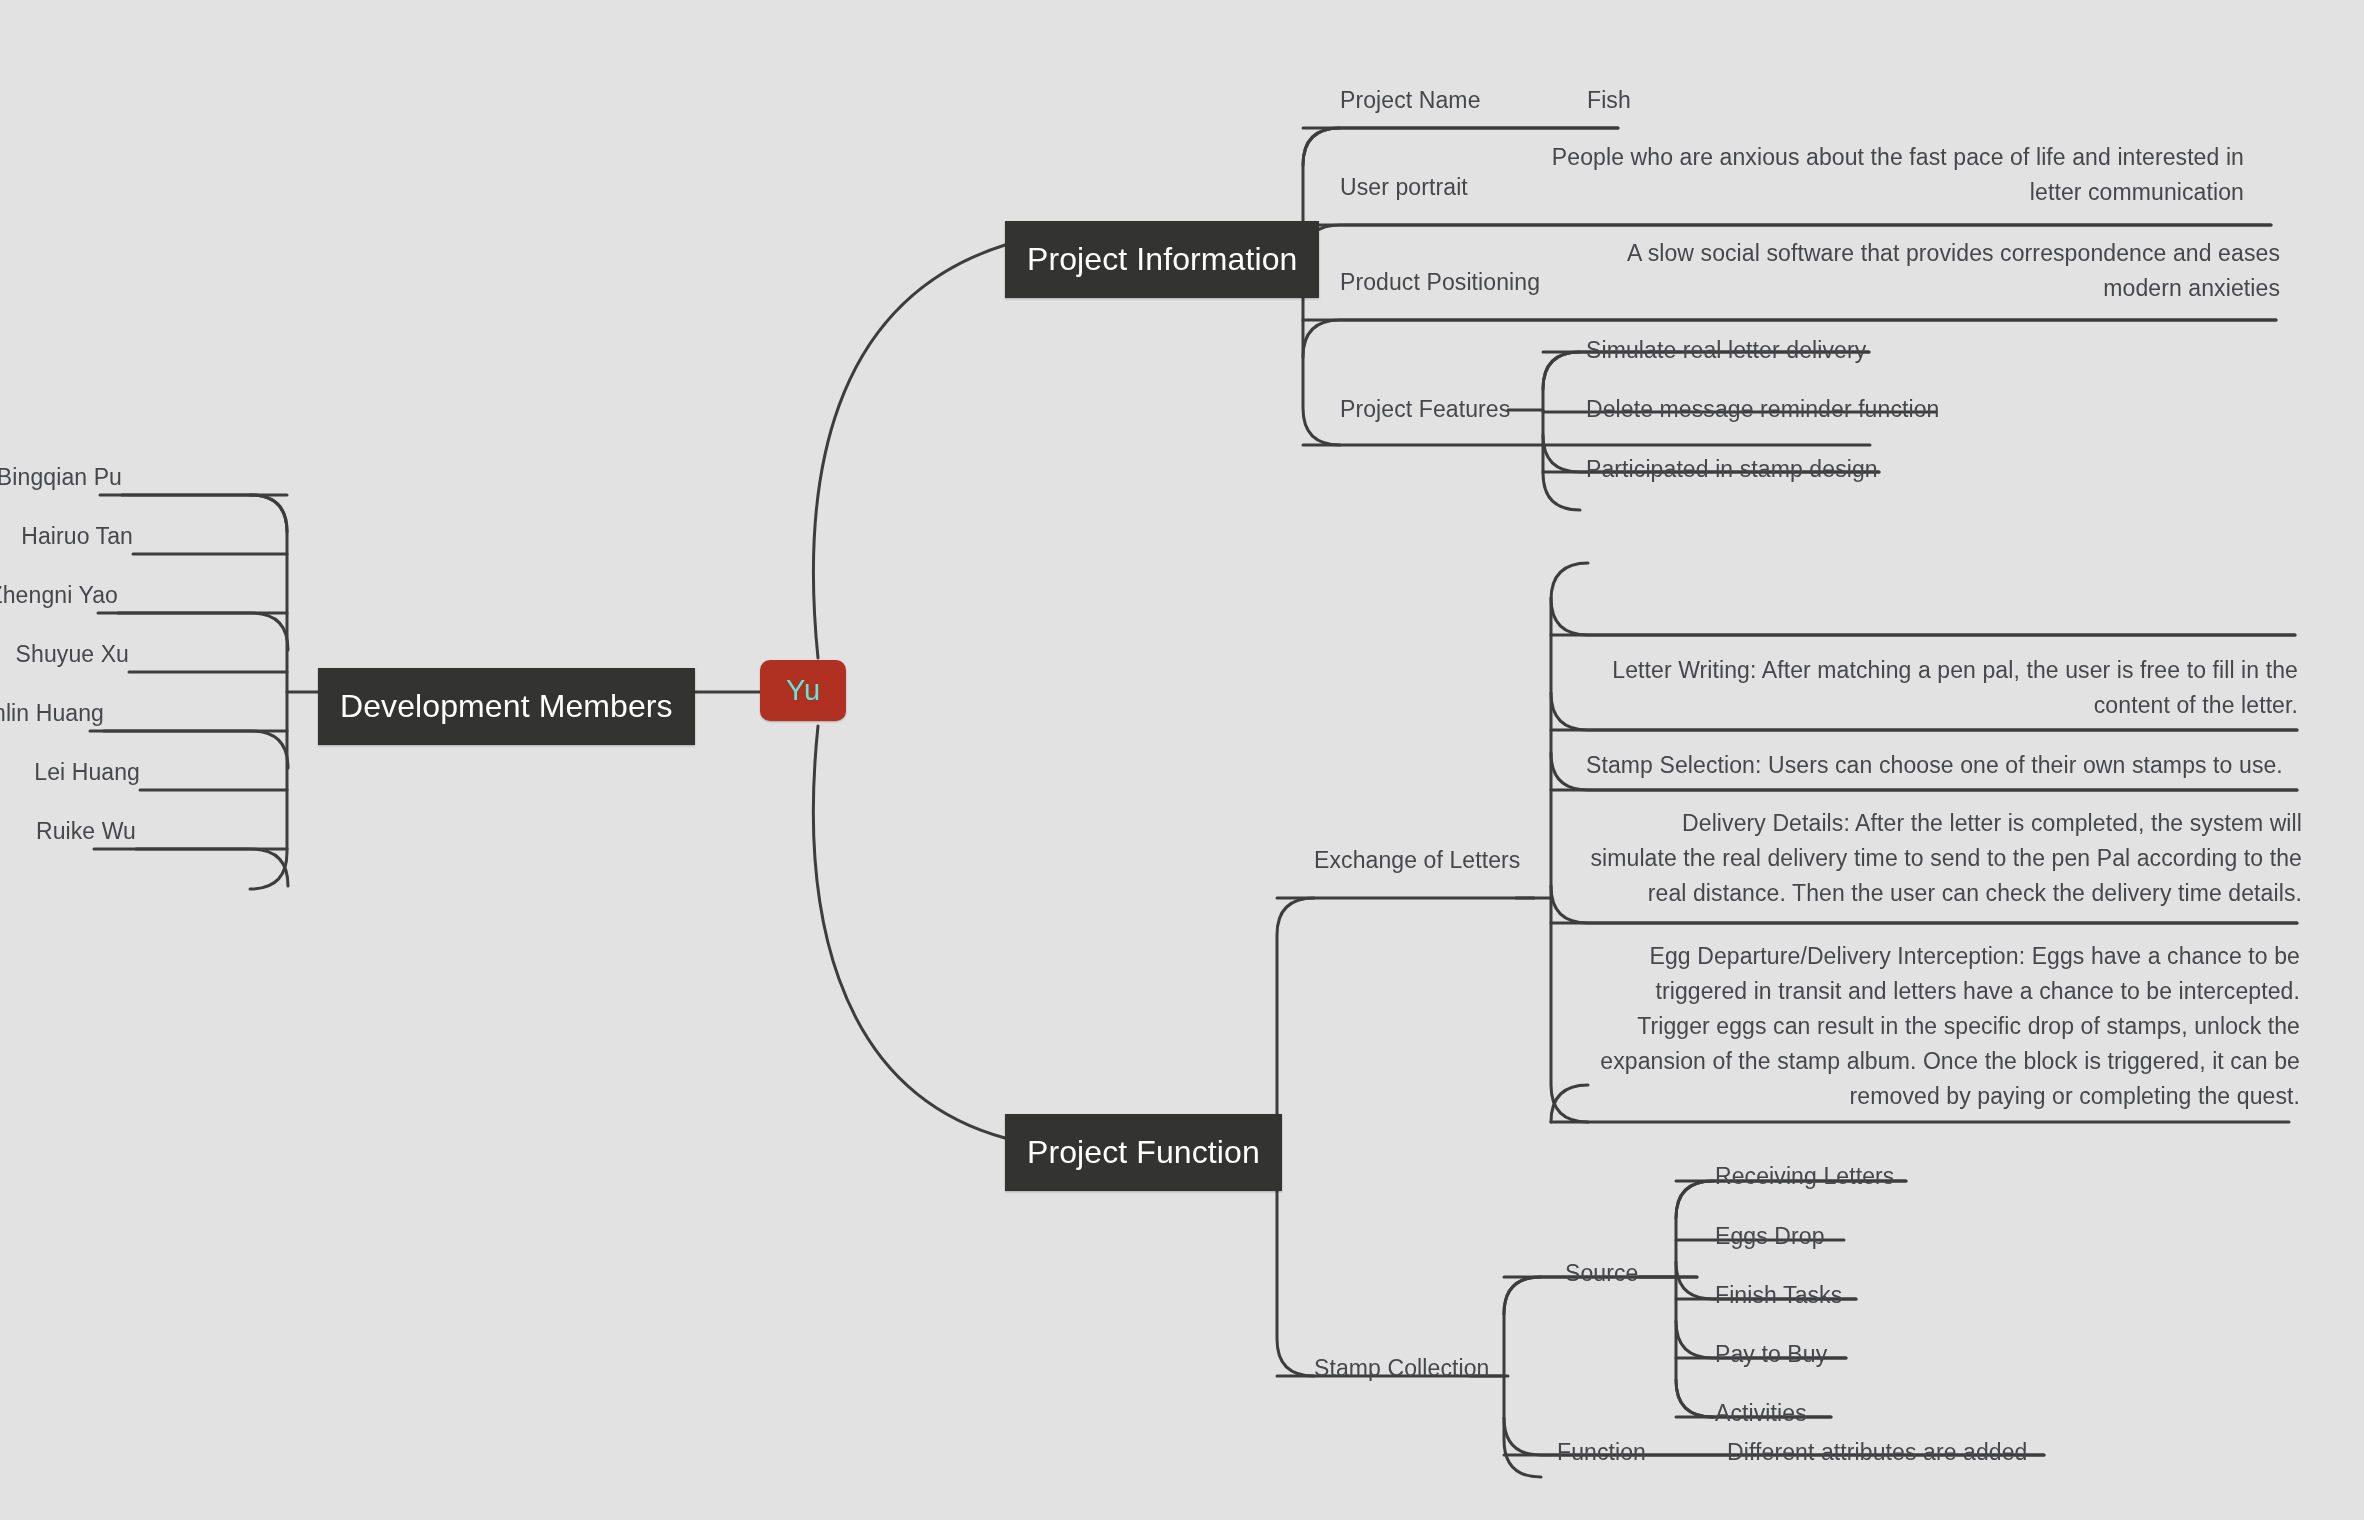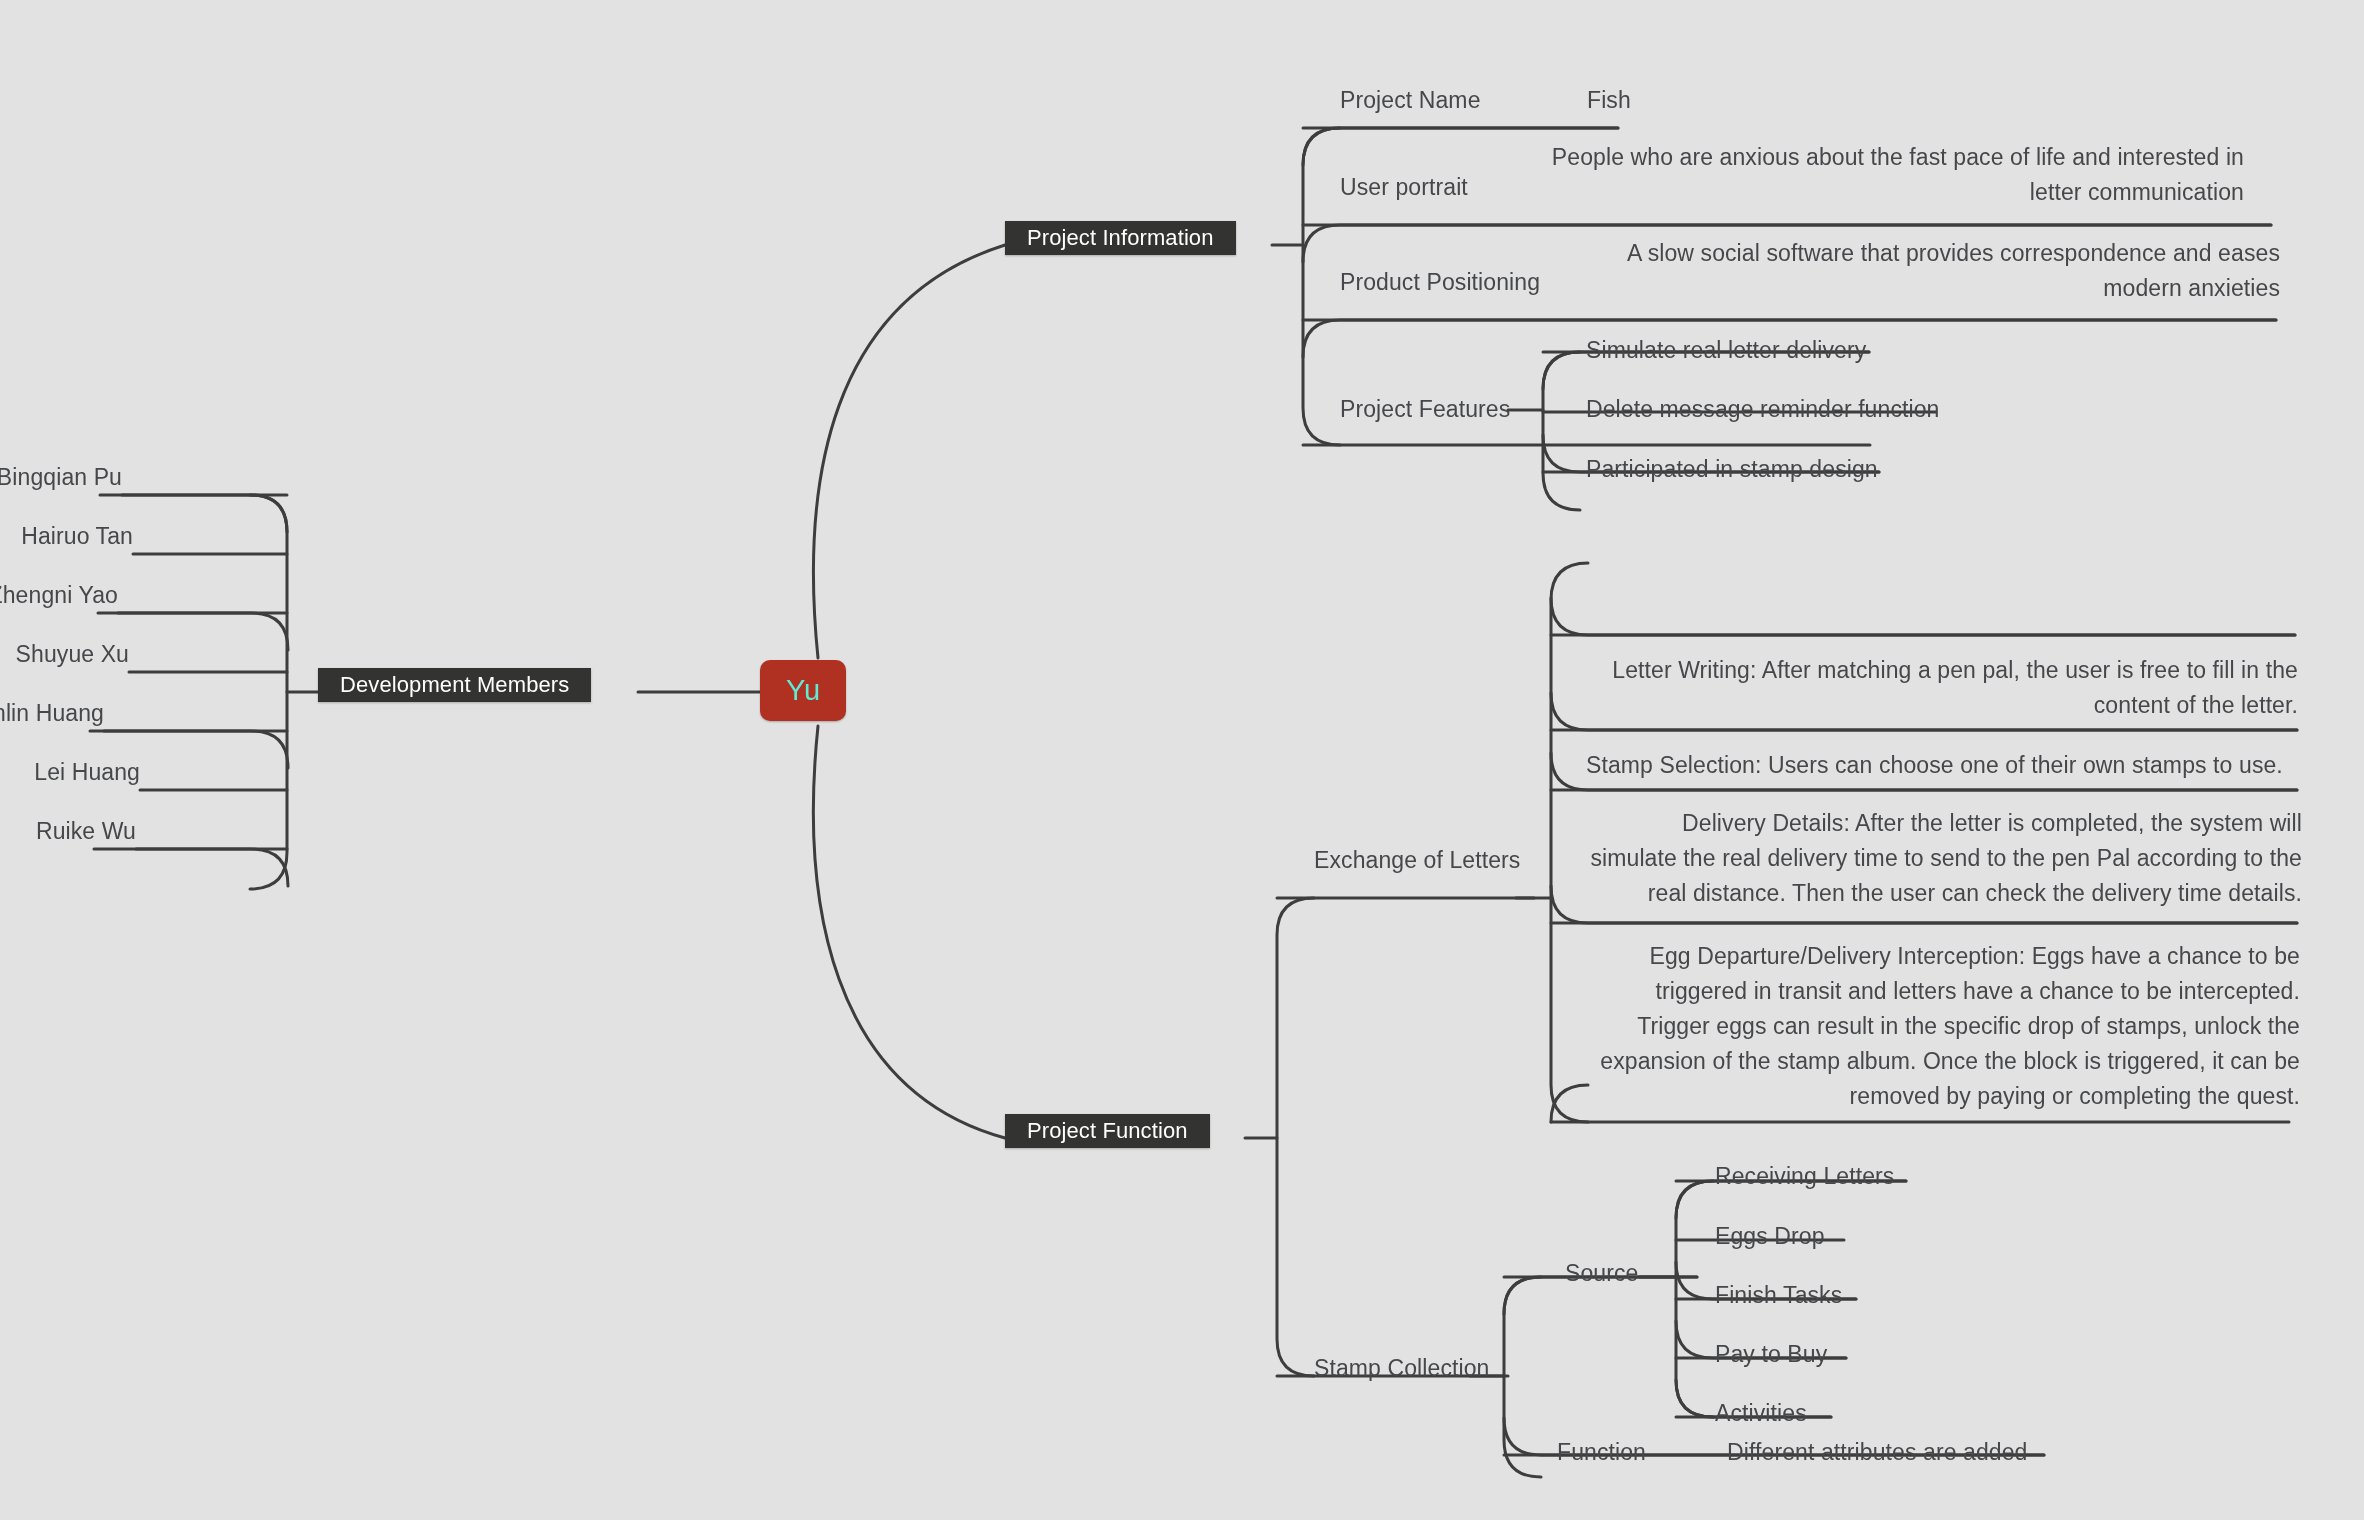--- a/index.html
+++ b/index.html
@@ -28,22 +28,22 @@
     padding:14px 26px;
     letter-spacing:.2px;
     box-shadow:0 1px 2px rgba(0,0,0,.25);
   }
 
   
   .pill{
     background:#333331;
     color:#ffffff;
     border-radius:0;
-    font-size:22px;
-    padding:4px 22px;
+    font-size:32px;
+    padding:20px 22px;
     letter-spacing:.1px;
     box-shadow:0 1px 2px rgba(0,0,0,.25);
   }
 
   
   .leaf{
     color:#46474a;
     font-size:23px;
     line-height:35px;
     letter-spacing:.1px;

